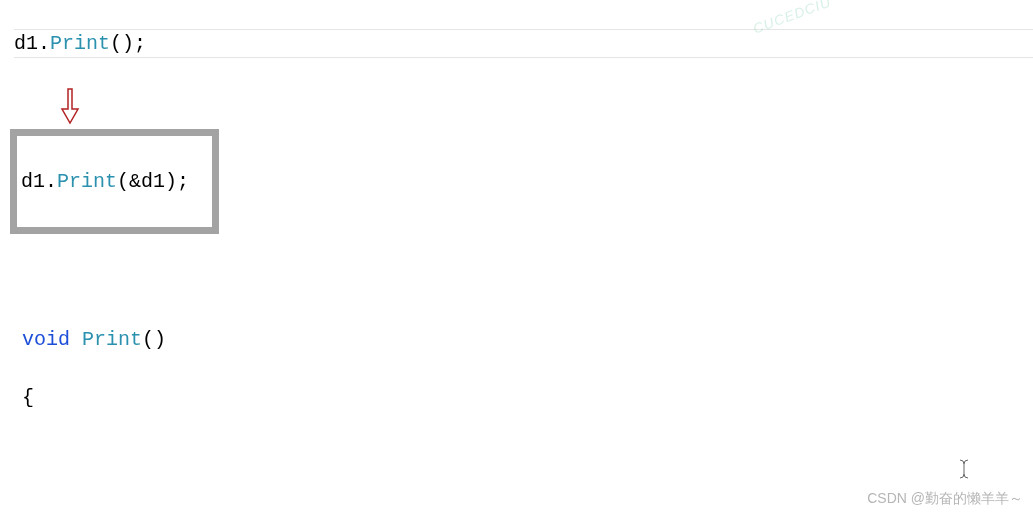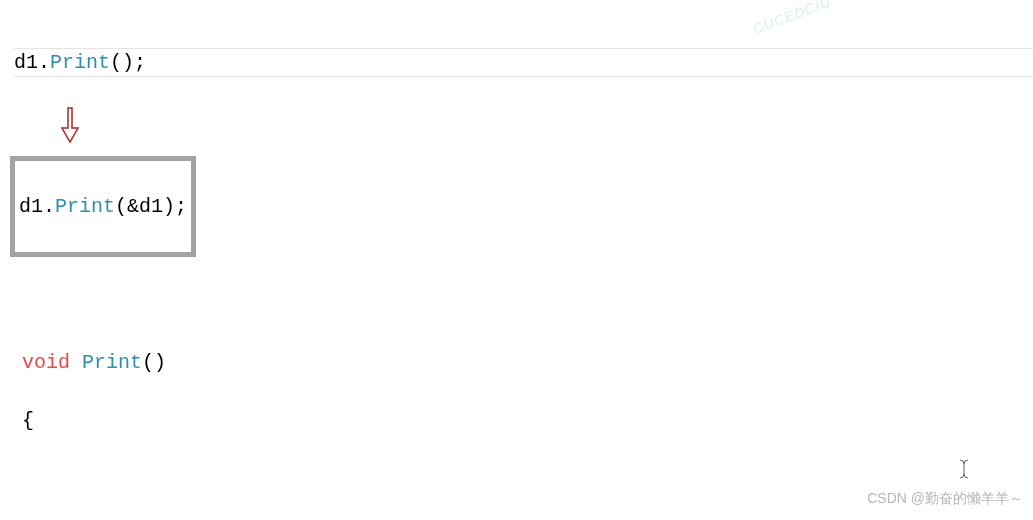--- a/index.html
+++ b/index.html
@@ -26,31 +26,31 @@
     }
     .watermark-bottom {
       position: absolute;
       right: 10px;
       bottom: 12px;
       color: rgba(120, 120, 120, 0.55);
       font-family: Arial, "Microsoft YaHei", sans-serif;
       font-size: 14px;
     }
     .block { white-space: pre; padding-left: 14px; }
-    .kw { color: #ef4444; font-family: Liberation Mono, monospace; }
+    .kw { color: #1d4ed8; font-family: Liberation Mono, monospace; }
     .type { color: #2b91af; }
     .cursor { border-left: 1px solid #555; }
 
-    .block1 .line { background-image: linear-gradient(#e5e5e5 1px, transparent 1px), linear-gradient(180deg, transparent calc(100% - 1px), #e5e5e5 calc(100% - 1px)); margin-top: 19px; }
+    .block1 .line { background-image: linear-gradient(#e5e5e5 1px, transparent 1px), linear-gradient(180deg, transparent calc(100% - 1px), #e5e5e5 calc(100% - 1px)); }
     .block-boxed {
-      border: 5px solid #a3a3a3;
+      border: 7px solid #a3a3a3;
       display: inline-block;
       margin-left: 10px;
-      margin-top: 12px;
-      padding: 2px 4px 2px 4px;
+      margin-top: 4px;
+      padding: 2px 23px 2px 4px;
       white-space: pre;
     }
     .arrow1 { margin-left: 56px; margin-top: 0; margin-bottom: 0; }
     svg.arrow { width: 28px; height: 38px; display: block; }
 
     .sec2 { margin-top: 62px; }
     .block3 { white-space: pre; padding-left: 22px; }
     .block3 .row { display: block; }
 
     .text-cursor-svg {

